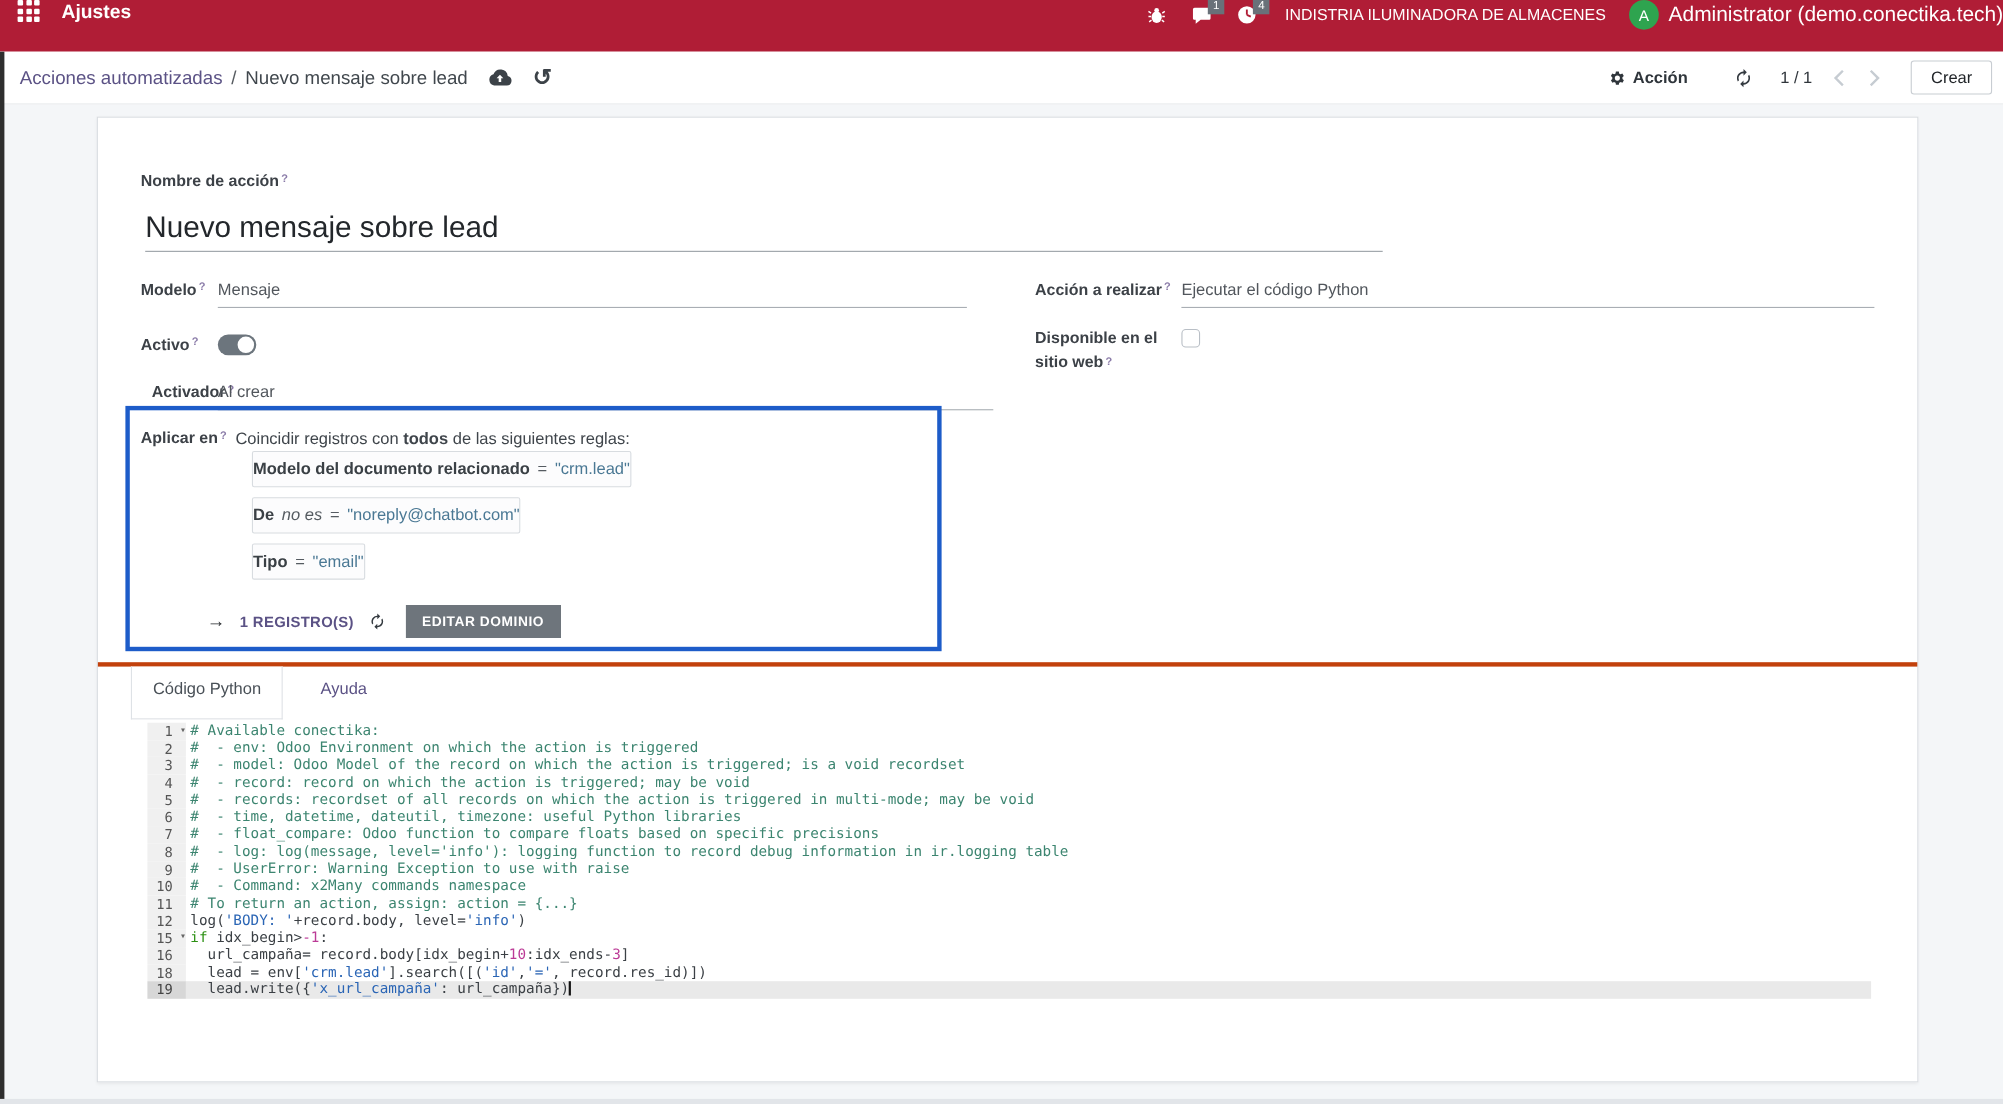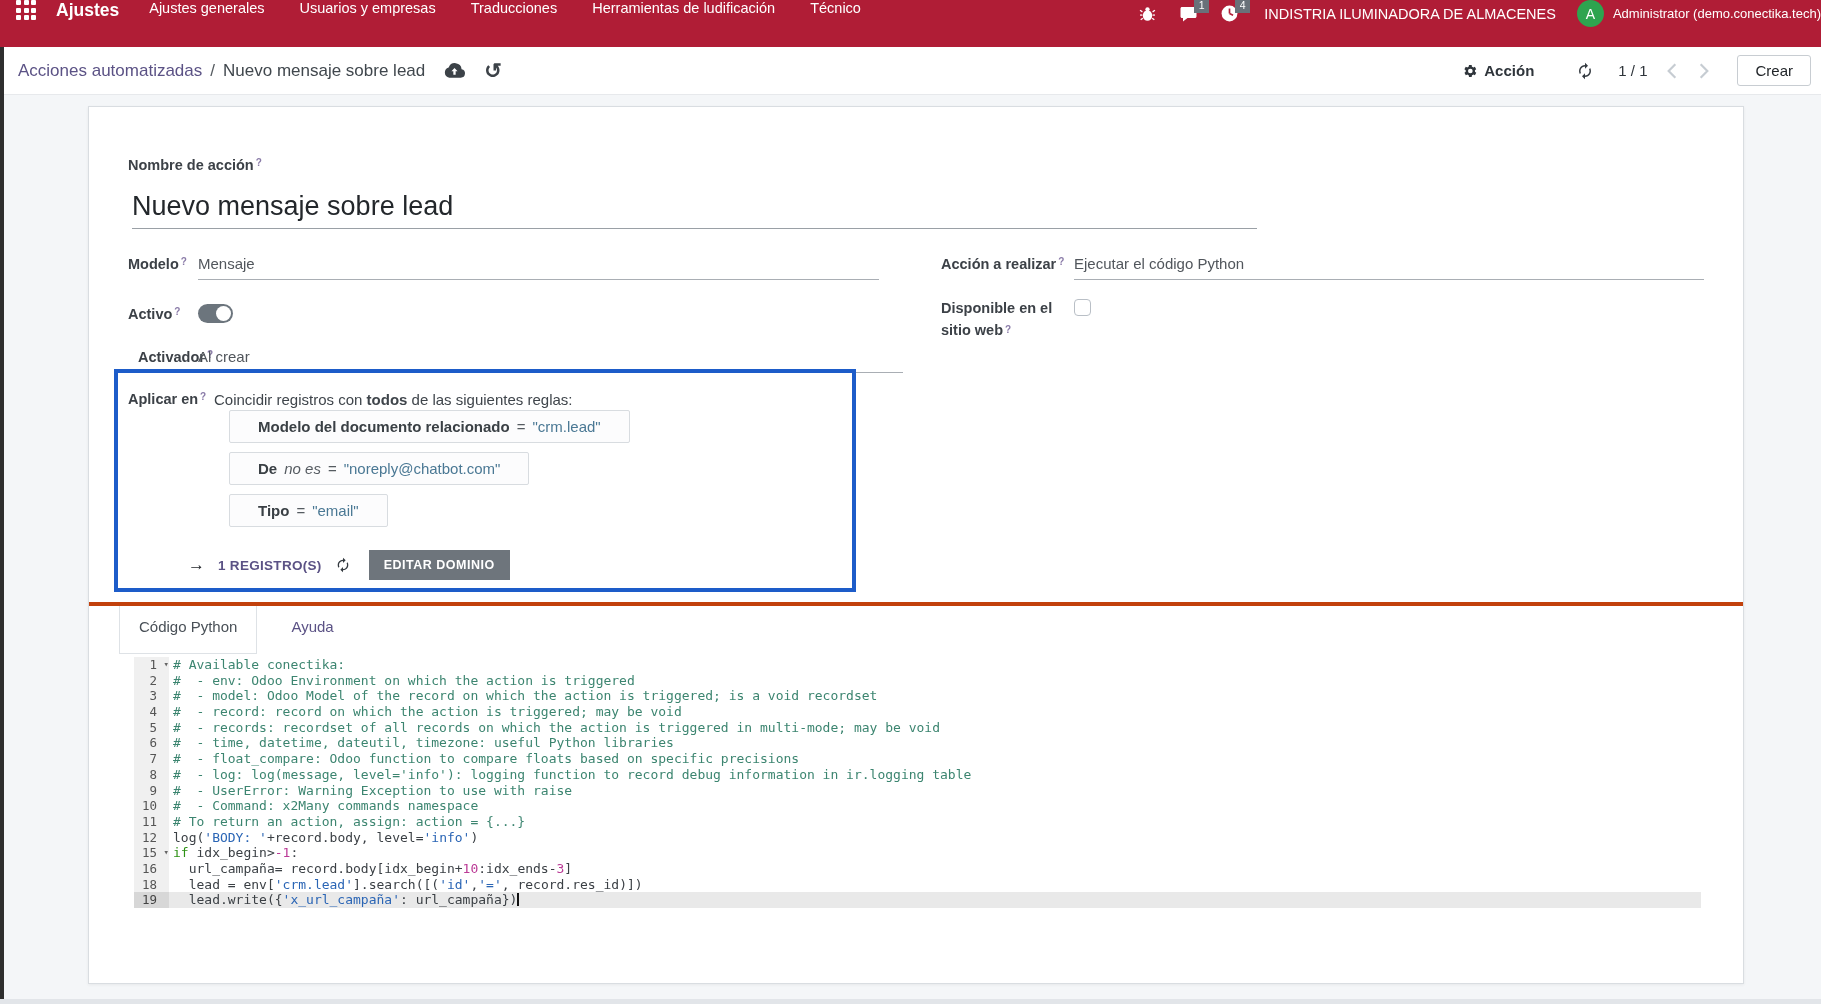--- a/index.html
+++ b/index.html
@@ -25,21 +25,21 @@
   .badge {
     position:absolute; top:-6px; right:-11px; min-width:15px; height:15px;
     background:#697179; color:#fff; font-size:10.5px; line-height:15px;
     text-align:center; padding:0 2px;
   }
   .tb-company { color:#fff; font-size:14.5px; margin-left:4px; }
   .avatar {
     width:27px; height:27px; border-radius:50%; background:#2ea44f;
     color:#fff; font-size:14px; display:flex; align-items:center; justify-content:center;
   }
-  .tb-user { color:#fff; font-size:13px; margin-left:-12px; }
+  .tb-user { color:#fff; font-size:19px; margin-left:-12px; }
   
   .cpanel {
     position:absolute; top:47px; left:0; right:0; height:48px;
     background:#fff; border-bottom:1px solid #e7e9ec;
     display:flex; align-items:center; padding:0 10px 0 18px;
   }
   .crumb-link { color:#5b5285; font-size:17px; cursor:pointer; }
   .crumb-sep { color:#565b60; font-size:17px; margin:0 8px; }
   .crumb-cur { color:#40474d; font-size:17px; }
   .cp-save-icons { display:flex; align-items:center; gap:18px; margin-left:18px; }
@@ -67,21 +67,21 @@
   .toggle { width:35px; height:19px; border-radius:10px; background:#6c757d; position:relative; cursor:pointer; }
   .toggle .knob { position:absolute; right:2px; top:2px; width:15px; height:15px; border-radius:50%; background:#fff; }
   .checkbox { width:17px; height:17px; border:1px solid #b9bfc6; border-radius:4px; background:#fff; cursor:pointer; }
   .hl-box { border:4px solid #1d5cc9; pointer-events:none; z-index:5; }
   .match-text { font-size:15px; color:#3f454b; }
   .match-text b { font-weight:700; }
   .chip-row { margin-bottom:9px; }
   .chip {
     display:inline-flex; align-items:baseline; gap:7px;
     background:#fcfcfd; border:1px solid #d8dce0; border-radius:2px;
-    padding:7px 28px; font-size:15px; cursor:pointer;justify-content:flex-end;
+    padding:7px 0; font-size:15px; cursor:pointer;justify-content:flex-end;
   }
   .chip .f { font-weight:700; color:#3a4045; }
   .chip .op { font-style:italic; color:#555b61; }
   .chip .eq { color:#555b61; }
   .chip .v { color:#4a7894; }
   .rec-row { display:flex; align-items:center; gap:13px; }
   .rec-arrow { font-size:17px; font-weight:700; color:#212529; }
   .rec-count { color:#5b5285; font-weight:700; font-size:13.5px; letter-spacing:.3px; cursor:pointer; }
   .btn-domain {
     background:#6e757c; color:#fff; border:none; font-family:inherit;
@@ -127,27 +127,20 @@
       <i></i>
       <i></i>
       <i></i>
       <i></i>
       <i></i>
       <i></i>
       <i></i>
       <i></i>
   </div>
   <div class="app-name">Ajustes</div>
-  <div class="tb-menu">
-    <span>Ajustes generales</span>
-    <span>Usuarios y empresas</span>
-    <span>Traducciones</span>
-    <span>Herramientas de ludificación</span>
-    <span>Técnico</span>
-  </div>
   <div class="tb-right">
     <span class="tb-icon">
       <svg width="17" height="18" viewBox="0 0 16 16">
         <g stroke="#fff" stroke-width="1.2" fill="none">
           <line x1="3.2" y1="6" x2="1" y2="4.5"></line>
             <line x1="3.2" y1="9" x2="1" y2="9"></line>
             <line x1="3.6" y1="12" x2="1.6" y2="13.5"></line>
           <line x1="12.8" y1="6" x2="15" y2="4.5"></line>
             <line x1="12.8" y1="9" x2="15" y2="9"></line>
             <line x1="12.4" y1="12" x2="14.4" y2="13.5"></line>

